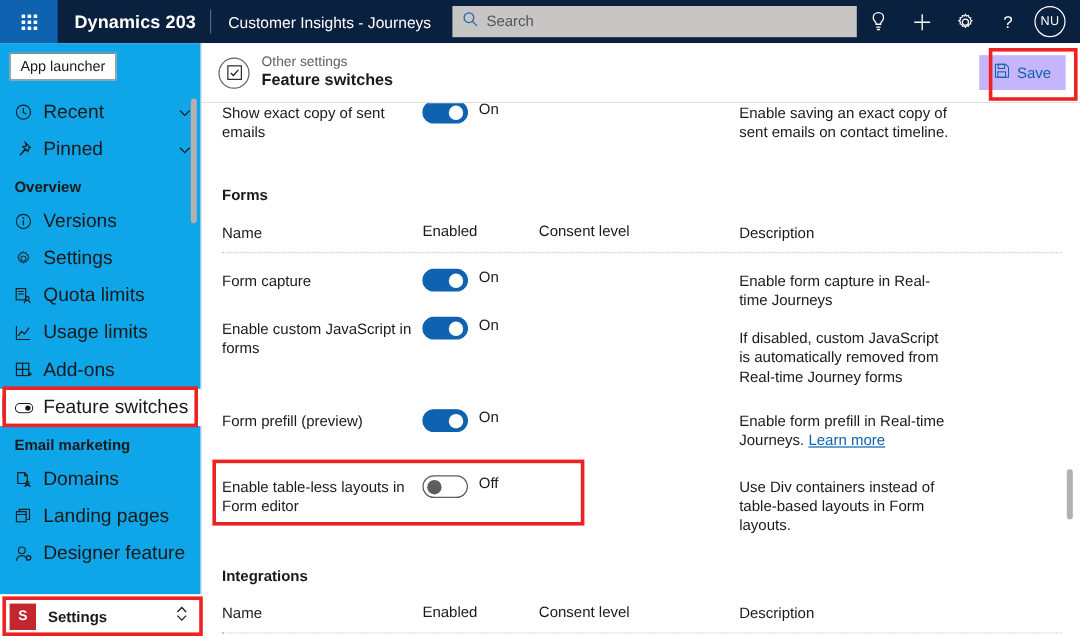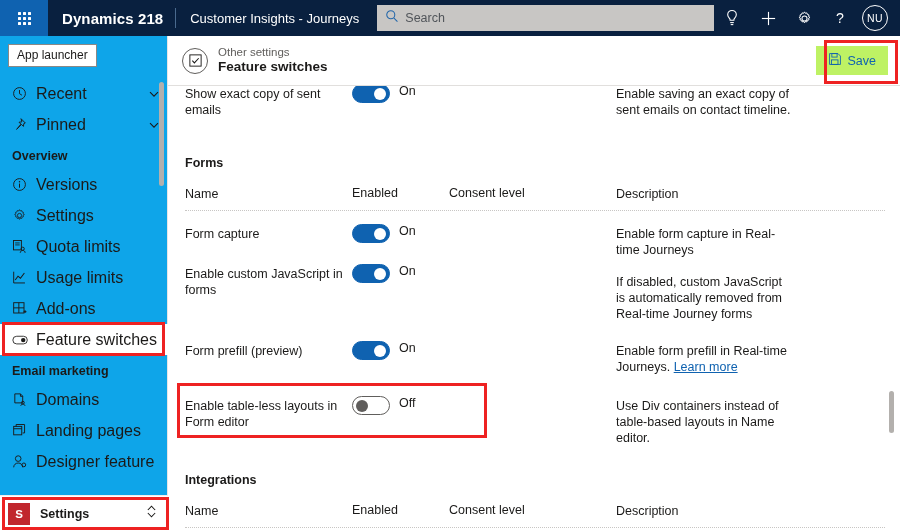--- a/index.html
+++ b/index.html
@@ -115,21 +115,21 @@
     display: flex; align-items: center; justify-content: center;
     margin-left: 14px; flex: 0 0 26px;
   }
   .cmd-text { padding-left: 10px; line-height: 1.25; }
   .cmd-sub { font-size: 11.5px; color: #605e5c; }
   .cmd-title { font-size: 13.5px; color: #1b1a19; font-weight: bold; }
   .save-wrap { margin-left: auto; margin-right: 12px; position: relative; }
   .save-btn {
     display: flex; align-items: center; gap: 6px;
     padding: 6px 12px; cursor: pointer; color: #0f62b0; font-size: 12.5px;
-    background: #bef264;
+    background: #c4b5fd;
   }
 
   
   .content {
     position: absolute; left: 168px; top: 86px; width: 732px; height: 445px;
     background: #ffffff; overflow: hidden;
   }
   .inner { position: relative; width: 732px; }
   .row { position: relative; display: flex; }
   .c-name  { position: absolute; left: 17px;  width: 160px; font-size: 12.5px; color: #1b1a19; line-height: 16px; }
@@ -176,21 +176,21 @@
           <i></i>
           <i></i>
           <i></i>
           <i></i>
           <i></i>
           <i></i>
           <i></i>
           <i></i>
       </div>
     </div>
-    <div class="brand">Dynamics 218</div>
+    <div class="brand">Dynamics 203</div>
     <div class="brand-div"></div>
     <div class="appname">Customer Insights - Journeys</div>
 
     <div class="searchbox">
       <span>
         <svg width="14" height="14" viewBox="0 0 16 16">
           <circle cx="6.6" cy="6.6" r="4.6" fill="none" stroke="#2266aa" stroke-width="1.2"></circle>
           <line x1="10" y1="10.2" x2="14.2" y2="14.4" stroke="#2266aa" stroke-width="1.2"></line>
         </svg>
       </span>
@@ -482,21 +482,21 @@
         <div class="c-name" style="top:11px;">Enable table-less layouts in Form editor</div>
         <div class="c-en" style="top:9px;">
           <div class="toggle-wrap">
             <div class="tg off">
                 <span class="knob"></span>
               </div>
             <span class="tg-lbl">Off</span>
           </div>
         </div>
         <div class="c-cons" style="top:11px;"></div>
-        <div class="c-desc" style="top:11px;">Use Div containers instead of table-based layouts in Name editor.</div>
+        <div class="c-desc" style="top:11px;">Use Div containers instead of table-based layouts in Form layouts.</div>
       </div>
 
       <div class="row" style="height:34px;">
         <div class="sec-title" style="top:10px;">Integrations</div>
       </div>
 
       <div class="row" style="height:34px;">
         <div class="c-name hdr-cell" style="top:6px;">Name</div>
         <div class="c-en hdr-cell" style="top:6px;">Enabled</div>
         <div class="c-cons hdr-cell" style="top:6px;">Consent level</div>

